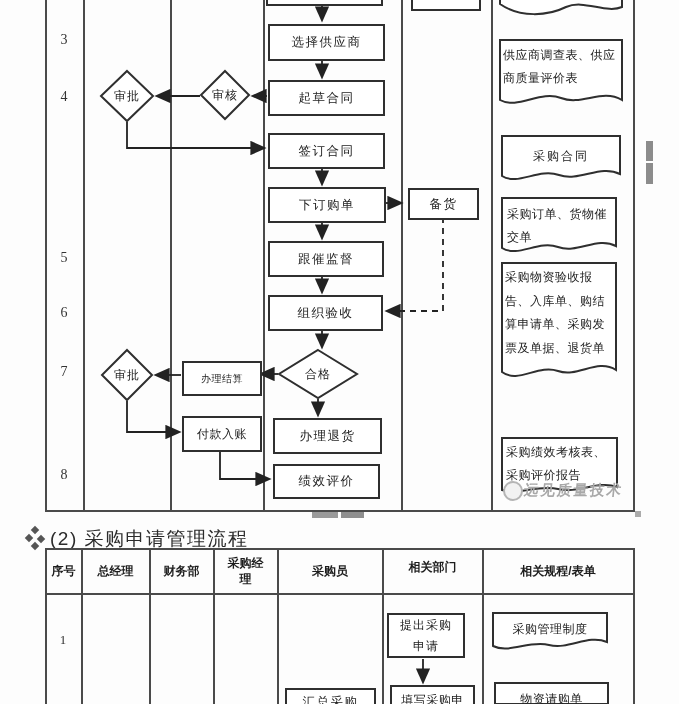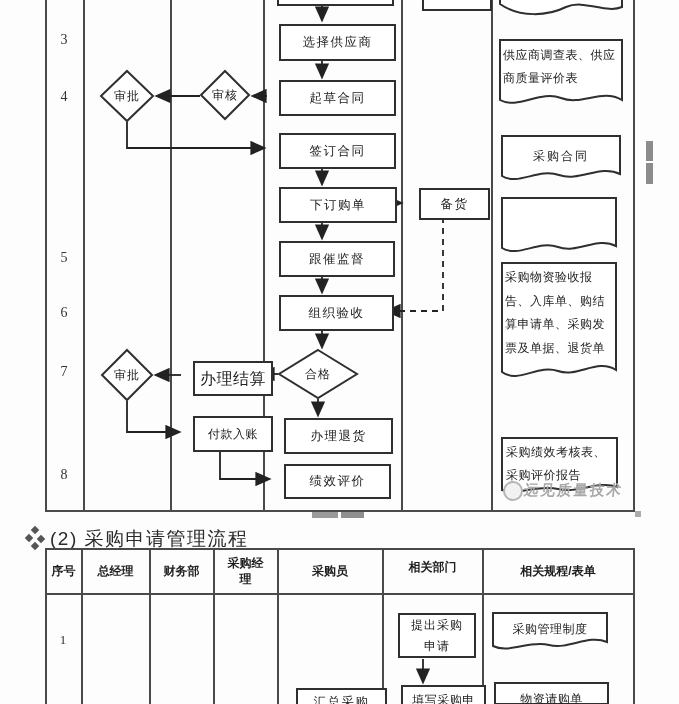--- a/index.html
+++ b/index.html
@@ -2,21 +2,21 @@
 <html><head>
 <meta charset="utf-8">
 <style>
   html,body{margin:0;padding:0;background:#fff;}
   #screen{position:relative;width:679px;height:704px;background:#fdfdfd;overflow:hidden;
           font-family:"Liberation Sans",sans-serif;color:#2d2d2d;}
   .vl{position:absolute;width:1.5px;background:#4a4a4a;}
   .hl{position:absolute;height:1.5px;background:#4a4a4a;}
   .pbox{position:absolute;border:2px solid #2f2f2f;background:#fff;display:flex;
         align-items:center;justify-content:center;font-size:12.5px;letter-spacing:1.5px;
-        color:#222;text-align:center;line-height:15px;margin-left:11px;}
+        color:#222;text-align:center;line-height:15px;}
   .rownum{position:absolute;font-family:"Liberation Serif",serif;font-size:14px;color:#333;
           width:38px;text-align:center;}
   .dlabel{position:absolute;transform:translate(-50%,-50%);font-size:12px;letter-spacing:1px;color:#222;}
   .doctext{position:absolute;font-size:12px;color:#222;line-height:22.5px;letter-spacing:0.5px;}
   .thead{position:absolute;display:flex;align-items:center;justify-content:center;
          font-weight:bold;font-size:12px;color:#1d1d1d;text-align:center;line-height:16px;}
   svg{position:absolute;left:0;top:0;pointer-events:none;}
   .wm{position:absolute;color:#a8a8a8;font-size:14.5px;font-weight:bold;letter-spacing:2px;
       transform:skewX(-6deg);}
   .scroll{position:absolute;background:#8c8c8c;}
@@ -88,33 +88,34 @@
 
   <div class="pbox" style="left:266px;top:-16px;width:113px;height:18px"></div>
   <div class="pbox" style="left:411px;top:-18px;width:66px;height:25px"></div>
 
   <div class="pbox" style="left:268px;top:24px;width:113px;height:33px">选择供应商</div>
   <div class="pbox" style="left:268px;top:80px;width:113px;height:32px">起草合同</div>
   <div class="pbox" style="left:268px;top:133px;width:113px;height:32px">签订合同</div>
   <div class="pbox" style="left:268px;top:187px;width:114px;height:32px">下订购单</div>
   <div class="pbox" style="left:268px;top:241px;width:112px;height:32px">跟催监督</div>
   <div class="pbox" style="left:268px;top:295px;width:111px;height:32px">组织验收</div>
-  <div class="pbox" style="left:182px;top:361px;width:76px;height:31px;font-size:16px;letter-spacing:0.5px">办理结算</div>
+  <div class="pbox" style="left:182px;top:361px;width:76px;height:31px;font-size:10px;letter-spacing:0.5px">办理结算</div>
   <div class="pbox" style="left:182px;top:416px;width:76px;height:32px;font-size:12px;letter-spacing:0.5px">付款入账</div>
   <div class="pbox" style="left:273px;top:418px;width:105px;height:32px">办理退货</div>
   <div class="pbox" style="left:273px;top:464px;width:103px;height:31px">绩效评价</div>
   <div class="pbox" style="left:408px;top:188px;width:67px;height:28px">备货</div>
 
   <div class="dlabel" style="left:127px;top:96px">审批</div>
   <div class="dlabel" style="left:225px;top:95px">审核</div>
   <div class="dlabel" style="left:127px;top:375px">审批</div>
   <div class="dlabel" style="left:318px;top:374px">合格</div>
 
   <div class="doctext" style="left:503px;top:44px;width:116px">供应商调查表、供应商质量评价表</div>
   <div class="doctext" style="left:502px;top:145px;width:118px;text-align:center;letter-spacing:2px">采购合同</div>
+  <div class="doctext" style="left:507px;top:203px;width:100px">采购订单、货物催交单</div>
   <div class="doctext" style="left:506px;top:441px;width:110px">采购绩效考核表、采购评价报告</div>
   <div class="doctext" style="left:505px;top:266px;width:110px;line-height:23.5px">采购物资验收报告、入库单、购结算申请单、采购发票及单据、退货单</div>
 
   <div style="position:absolute;left:503px;top:481px;width:16px;height:16px;border:2.5px solid #b5b5b5;border-radius:50%;background:#f2f2f2"></div>
   <div class="wm" style="left:524px;top:481px">远见质量技术</div>
 
   <div class="scroll" style="left:646px;top:141px;width:7px;height:20px"></div>
   <div class="scroll" style="left:646px;top:163px;width:7px;height:21px"></div>
   <div class="scroll" style="left:312px;top:512px;width:26px;height:6px;background:#9a9a9a"></div>
   <div class="scroll" style="left:341px;top:512px;width:23px;height:6px;background:#8f8f8f"></div>

